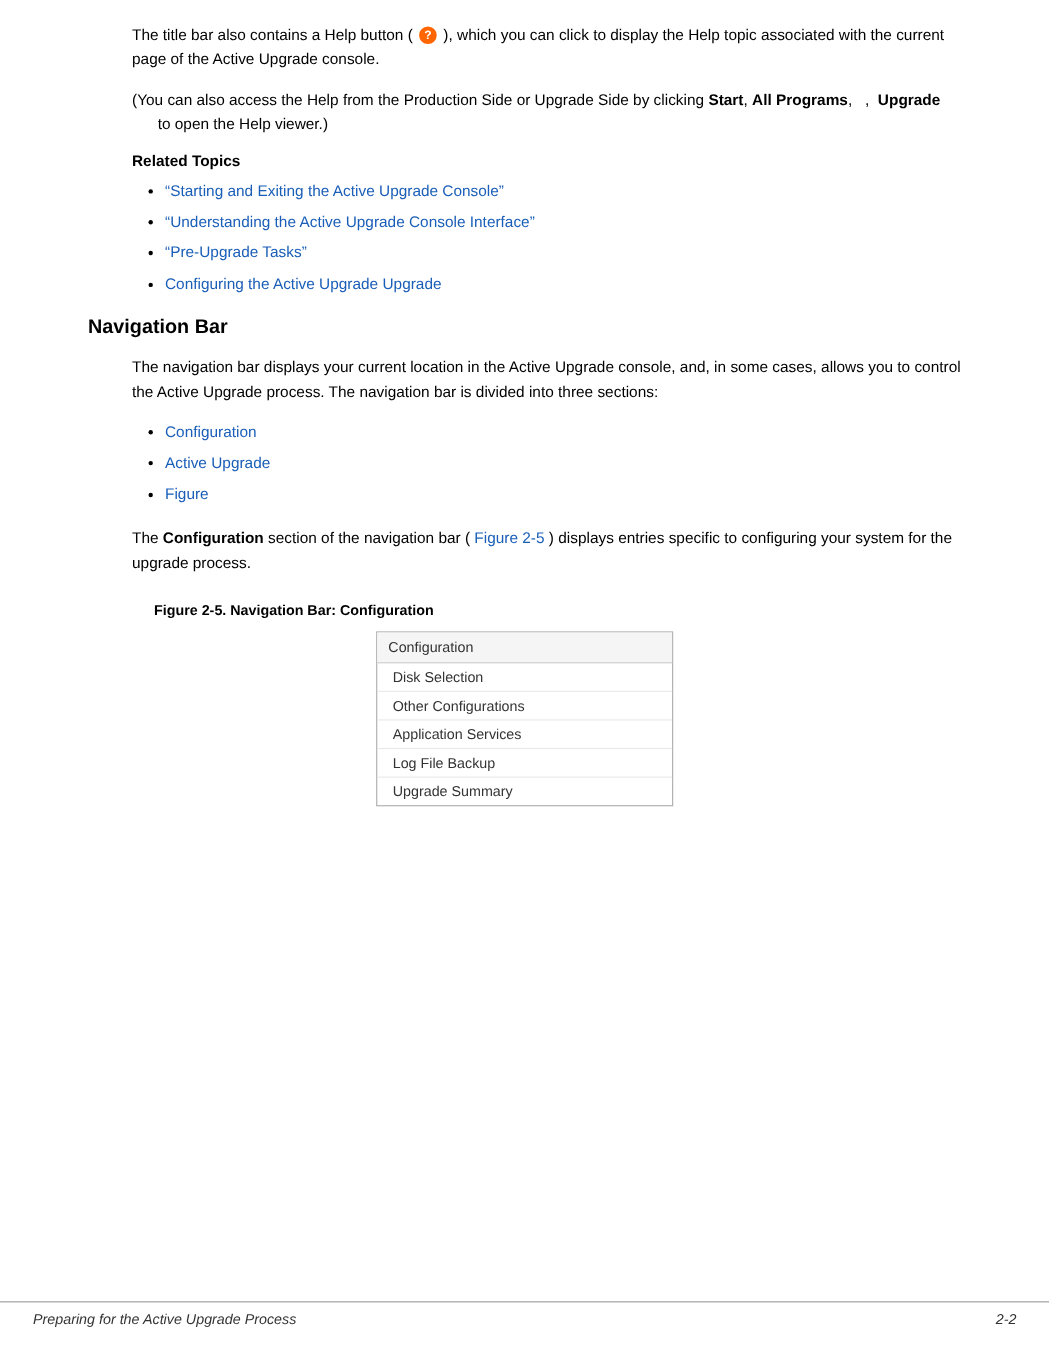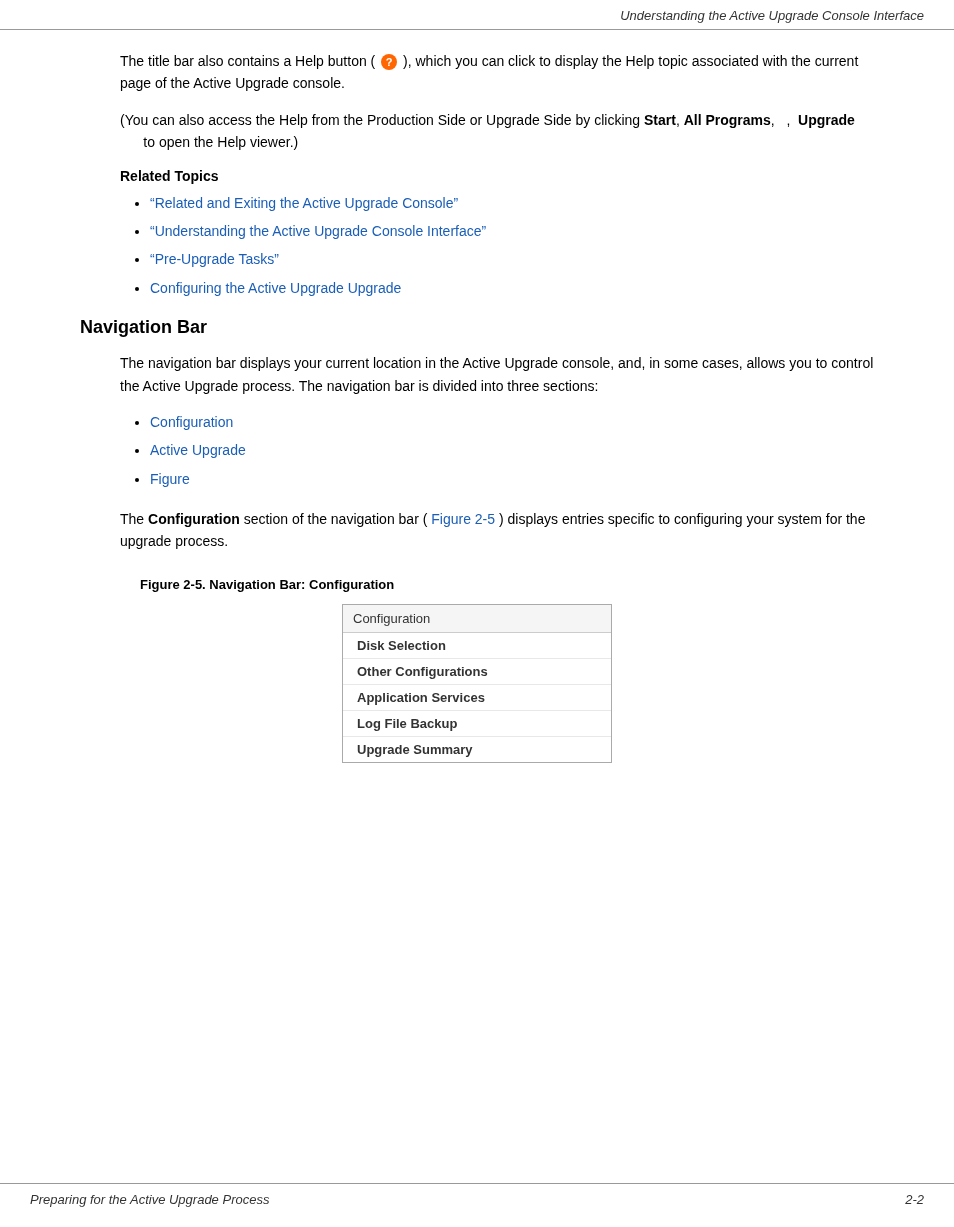--- a/index.html
+++ b/index.html
@@ -116,21 +116,20 @@
       font-size: 13px;
       color: #333;
       border-bottom: 1px solid #ccc;
       background: #f5f5f5;
     }
     .nav-box-item {
       padding: 5px 14px;
       font-size: 13px;
       color: #333;
       border-bottom: 1px solid #e8e8e8;
-      font-weight: bold;
     }
     .nav-box-item:last-child {
       border-bottom: none;
     }
     .nav-box-item.cursor-item {
       position: relative;
     }
     .cursor-icon {
       display: inline-block;
       font-size: 14px;
@@ -165,23 +164,20 @@
 
     .indent {
       padding-left: 40px;
     }
   </style>
 </head>
 <body>
 
 <div class="page-container">
 
-  <div class="header">
-    <span class="header-title">Understanding the Active Upgrade Console Interface</span>
-  </div>
 
   <div class="content">
 
     <div class="paragraph indent">
       <span>The title bar also contains a Help button (</span>
       <span class="help-icon">?</span>
       <span>), which you can click to display the Help topic associated with the current page of the Active Upgrade console.</span>
     </div>
 
     <div class="paragraph indent">
@@ -189,21 +185,21 @@
       <span class="bold">Start</span><span>, </span>
       <span class="bold">All Programs</span><span>,&nbsp;&nbsp;&nbsp;,&nbsp;</span>
       <span class="bold">Upgrade</span>
       <span>&nbsp;&nbsp;&nbsp;&nbsp;&nbsp; to open the Help viewer.)</span>
     </div>
 
     <div class="indent">
       <div class="related-topics-heading">Related Topics</div>
       <ul class="bullet-list">
         <li>
-          <a class="link-blue" href="#">“Related and Exiting the Active Upgrade Console”</a>
+          <a class="link-blue" href="#">“Starting and Exiting the Active Upgrade Console”</a>
         </li>
         <li>
           <a class="link-blue" href="#">“Understanding the Active Upgrade Console Interface”</a>
         </li>
         <li>
           <a class="link-blue" href="#">“Pre-Upgrade Tasks”</a>
         </li>
         <li>
           <a class="link-blue" href="#">Configuring the Active Upgrade Upgrade</a>
         </li>

